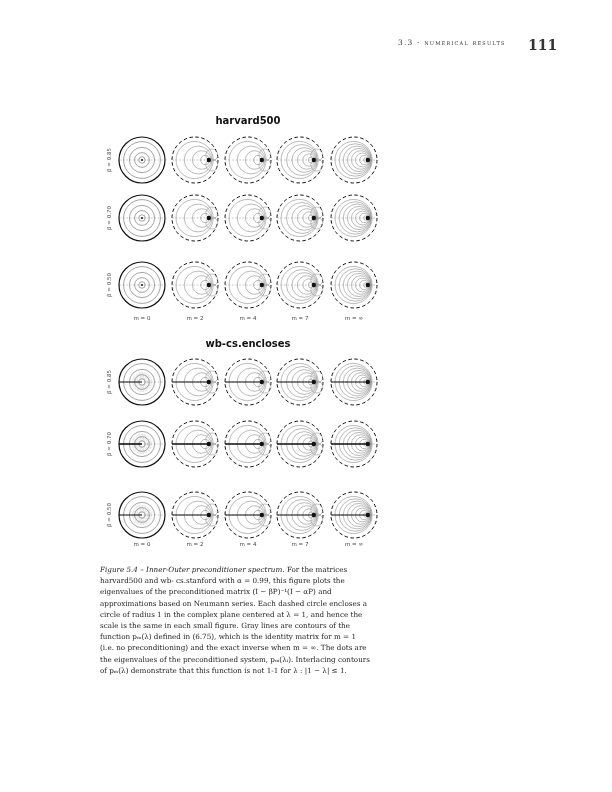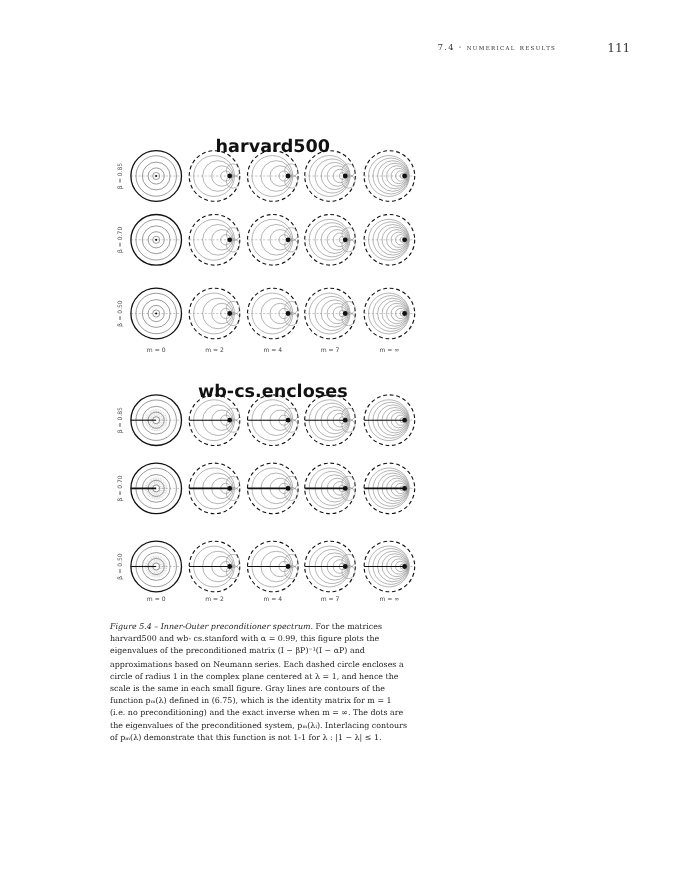--- a/index.html
+++ b/index.html
@@ -1,27 +1,27 @@
 <!DOCTYPE html>
 <html><head>
 <meta charset="utf-8">
 <style>
   html,body{margin:0;padding:0;background:#fff;}
   body{width:612px;height:792px;position:relative;overflow:hidden;font-family:"DejaVu Serif",serif;color:#222;}
   .running-head{position:absolute;top:38px;left:398px;font-size:7.5px;letter-spacing:1.2px;font-variant:small-caps;color:#333;}
-  .page-num{position:absolute;top:37px;left:528px;font-size:11px;font-weight:normal;color:#333;margin-left:24px;}
-  .panel-title{position:absolute;font-family:"DejaVu Sans",sans-serif;font-weight:bold;font-size:16px;color:#111;transform:translateX(-50%);white-space:nowrap;margin-top:8px;}
+  .page-num{position:absolute;top:37px;left:528px;font-size:14px;font-weight:bold;color:#333;}
+  .panel-title{position:absolute;font-family:"DejaVu Sans",sans-serif;font-weight:bold;font-size:10px;color:#111;transform:translateX(-50%);white-space:nowrap;}
   svg.fig{position:absolute;left:0;top:0;}
   .caption{position:absolute;left:100px;top:564px;width:272px;font-size:7.2px;line-height:11.2px;color:#222;}
   .caption i{font-style:italic;margin-top:44px;}
 </style>
 </head>
 <body>
 
-<div class="running-head">7.4 · numerical results</div>
+<div class="running-head">3.3 · numerical results</div>
 <div class="page-num">111</div>
 
 <div class="panel-title" style="left:248px;top:115px;">harvard500</div>
 <div class="panel-title" style="left:248px;top:338px;">wb-cs.encloses</div>
 
 <svg class="fig" width="612" height="560" viewBox="0 0 612 560" xmlns="http://www.w3.org/2000/svg">
     <text x="0" y="0" font-size="5.5" fill="#555" font-family="DejaVu Sans, sans-serif" text-anchor="middle" transform="translate(111,160) rotate(-90)">β = 0.85</text>
     <g></g>
     <line x1="119" y1="160" x2="165" y2="160" stroke="#999" stroke-width="0.5" stroke-dasharray="2,1.5"></line>
     <circle cx="142" cy="160" r="23" fill="none" stroke="#111" stroke-width="1.2"></circle>

